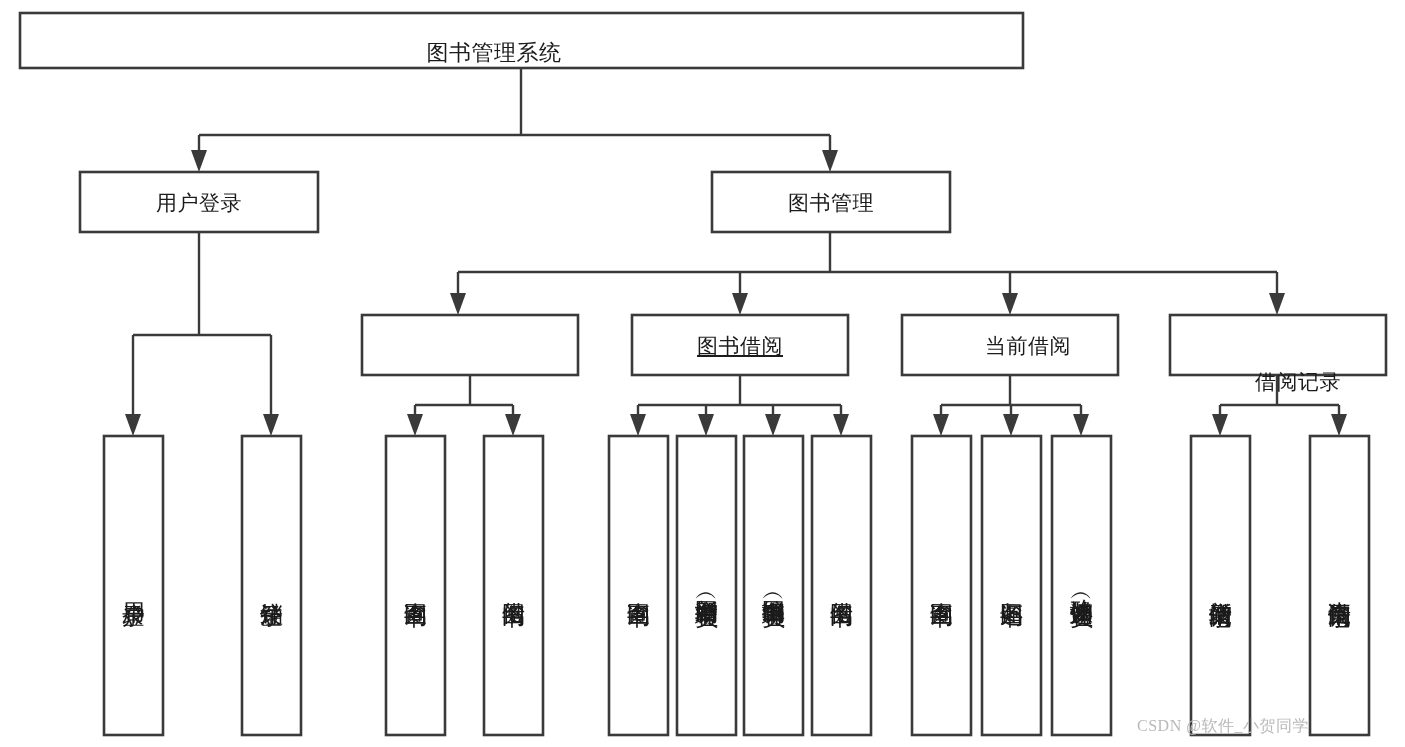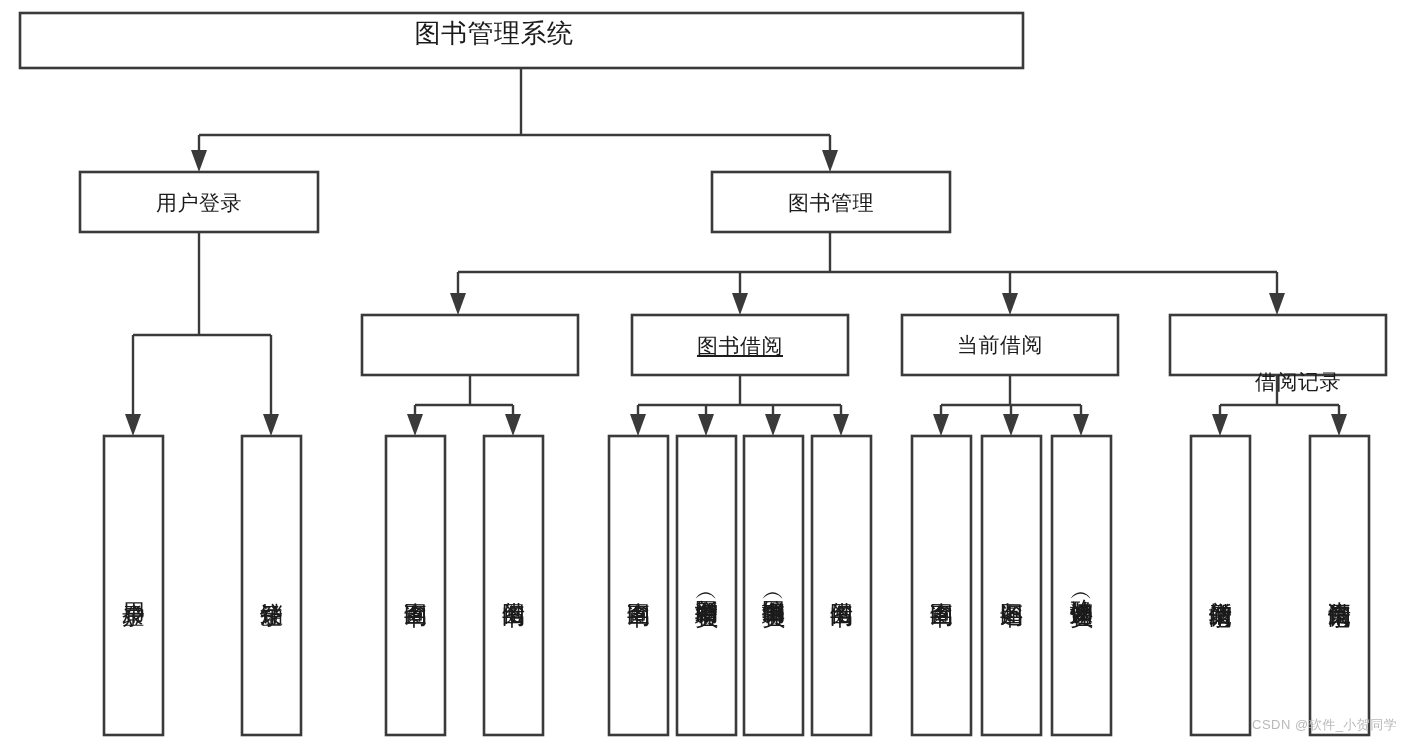--- a/index.html
+++ b/index.html
@@ -65,27 +65,27 @@
     writing-mode: vertical-rl;
     text-orientation: upright;
     font-size: 23px;
     color: #1b1b1b;
     line-height: 1.18;
     letter-spacing: 1px;
     font-family: "Liberation Sans", "DejaVu Sans", sans-serif;
   }
   .watermark {
     position: absolute;
-    left: 1252px;
+    left: 1137px;
     top: 716px;
-    font-size: 13px;
+    font-size: 16px;
     color: #b9b9b9;
     letter-spacing: 0.5px;
     white-space: nowrap;
-    font-family: Liberation Sans, sans-serif;
+    font-family: Liberation Serif, serif;
   }
 </style>
 </head>
 <body>
 
 <div id="diagram-root">
 
   <svg class="diagram-svg" viewBox="0 0 1405 747" xmlns="http://www.w3.org/2000/svg">
 
     <rect class="node-box" x="20" y="13" width="1003" height="55"></rect>
@@ -183,27 +183,27 @@
     <g>
       <path class="connector" d="M1277,375 L1277,405"></path>
       <path class="connector" d="M1220,405 L1339,405"></path>
       <path class="connector" d="M1220,405 L1220,424"></path>
       <path class="connector" d="M1339,405 L1339,424"></path>
       <polygon class="arrow-head" points="1220,436 1212,414 1228,414"></polygon>
       <polygon class="arrow-head" points="1339,436 1331,414 1347,414"></polygon>
     </g>
   </svg>
 
-  <div class="label-h" style="left:20px; top:5px; width:948px; height:55px; font-size:26px;">图书管理系统</div>
+  <div class="label-h" style="left:20px; top:25px; width:948px; height:55px; font-size:22px;">图书管理系统</div>
 
   <div class="label-h" style="left:80px; top:172px; width:238px; height:60px;">用户登录</div>
   <div class="label-h" style="left:712px; top:172px; width:238px; height:60px;">图书管理</div>
 
   <div class="label-h" style="left:632px; top:315px; width:216px; height:60px;text-decoration:underline;">图书借阅</div>
-  <div class="label-h" style="left:874px; top:315px; width:252px; height:60px;font-family:Liberation Serif, serif;">当前借阅</div>
+  <div class="label-h" style="left:902px; top:315px; width:252px; height:60px;">当前借阅</div>
   <div class="label-h" style="left:1170px; top:315px; width:256px; height:60px;margin-top:36px;">借阅记录</div>
 
   <div class="label-v" style="left:104px; top:436px; width:59px; height:299px;">用户登录</div>
   <div class="label-v" style="left:242px; top:436px; width:59px; height:299px;">注销登录</div>
 
   <div class="label-v" style="left:386px; top:436px; width:59px; height:299px;">查询图书</div>
   <div class="label-v" style="left:484px; top:436px; width:59px; height:299px;">借阅图书</div>
 
   <div class="label-v" style="left:609px; top:436px; width:59px; height:299px;">查询图书</div>
   <div class="label-v" style="left:677px; top:436px; width:59px; height:299px;">新增图书（管理员）</div>

